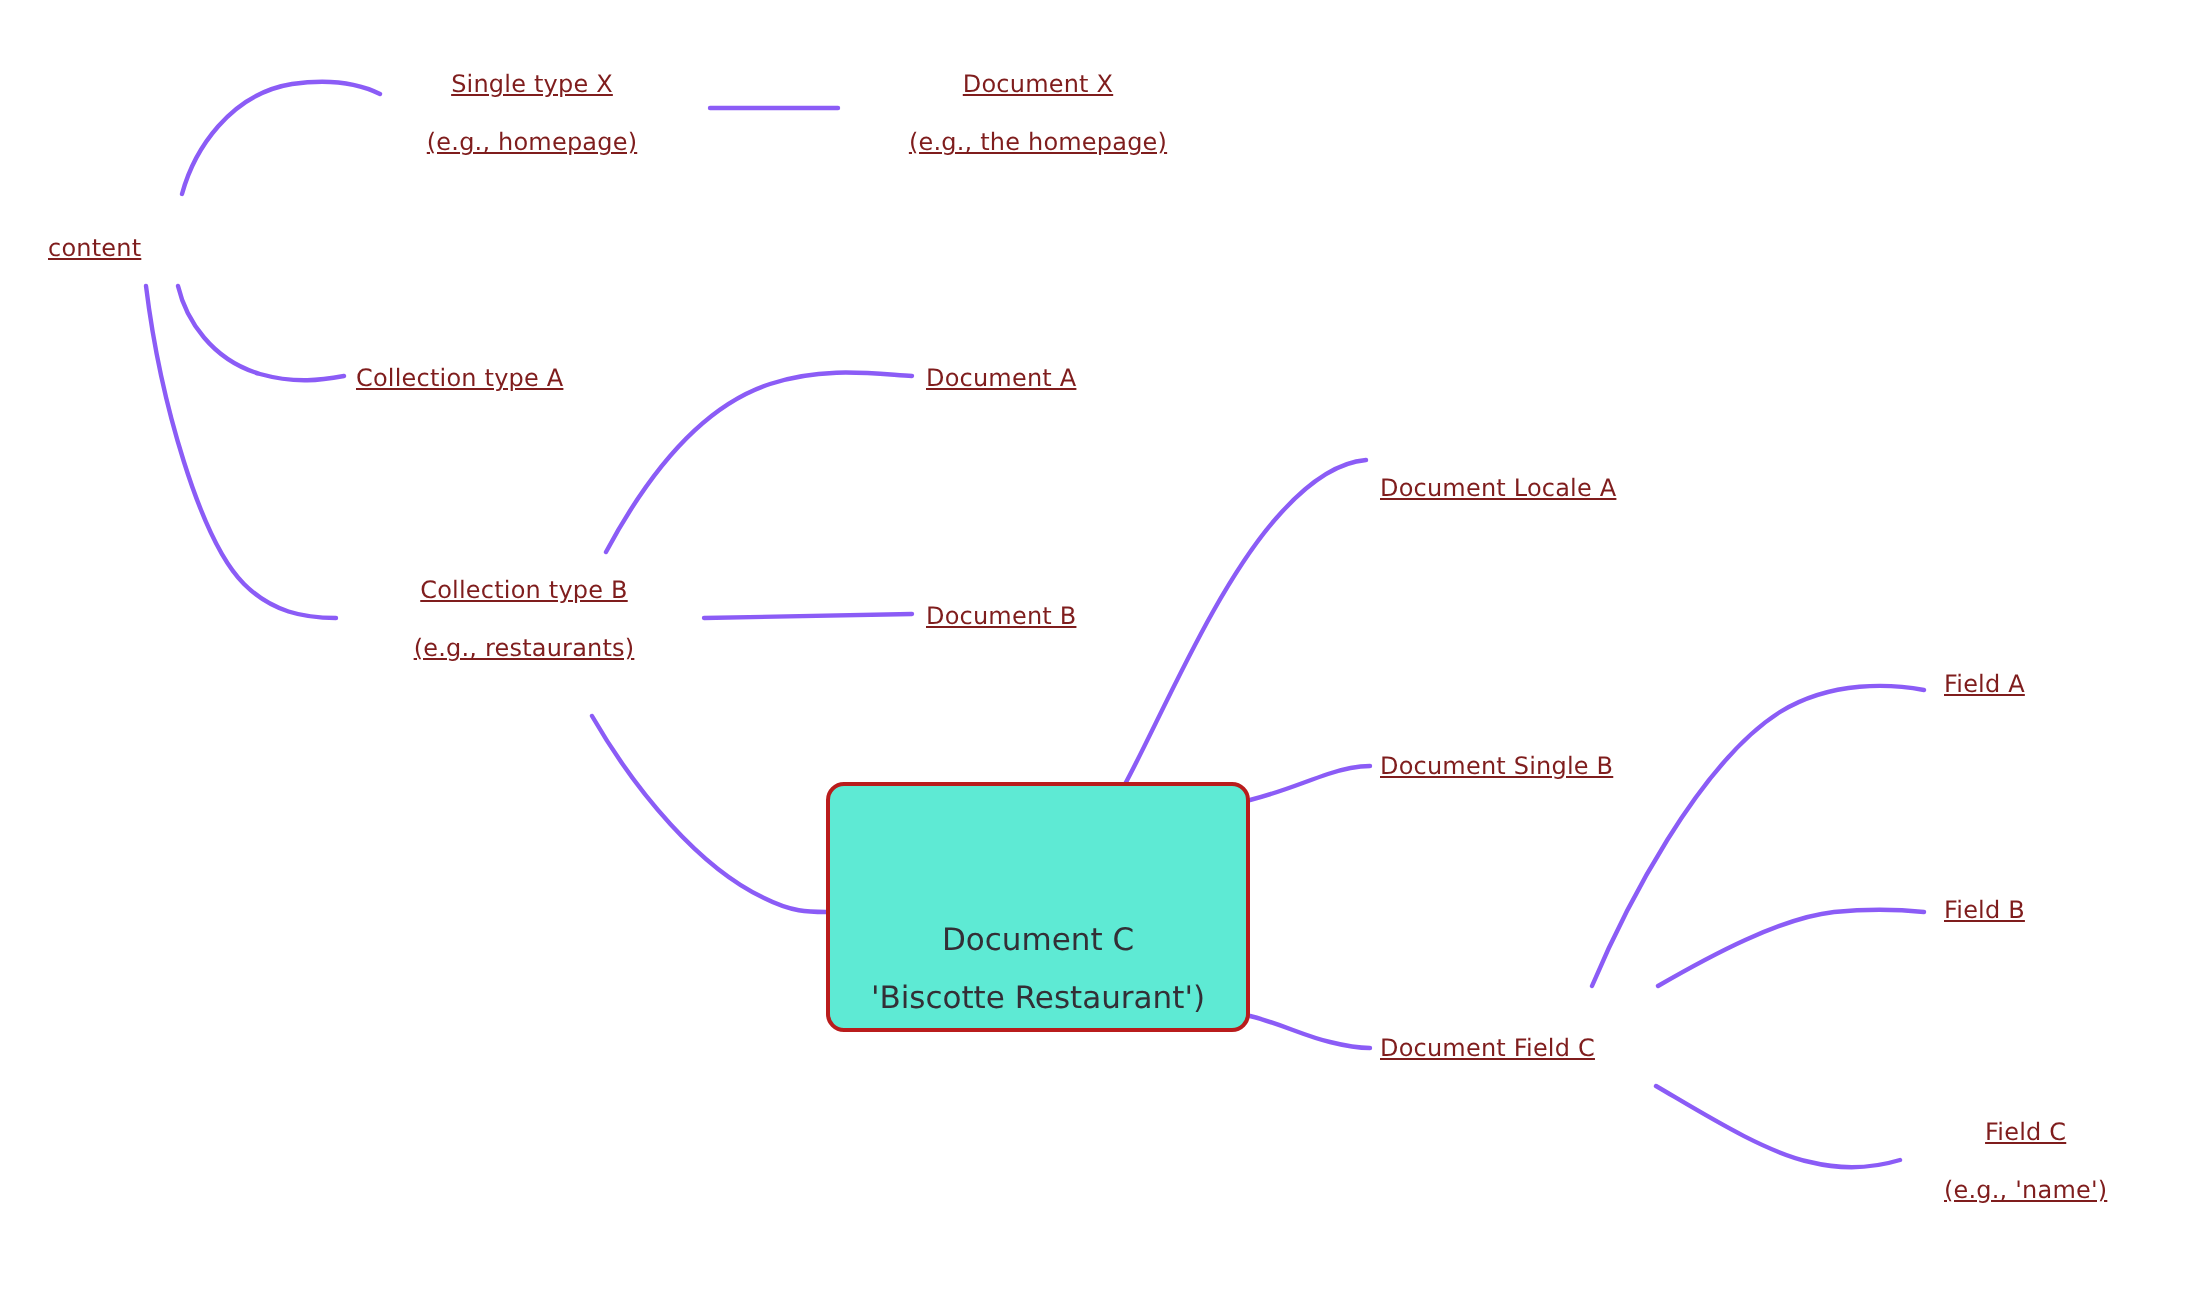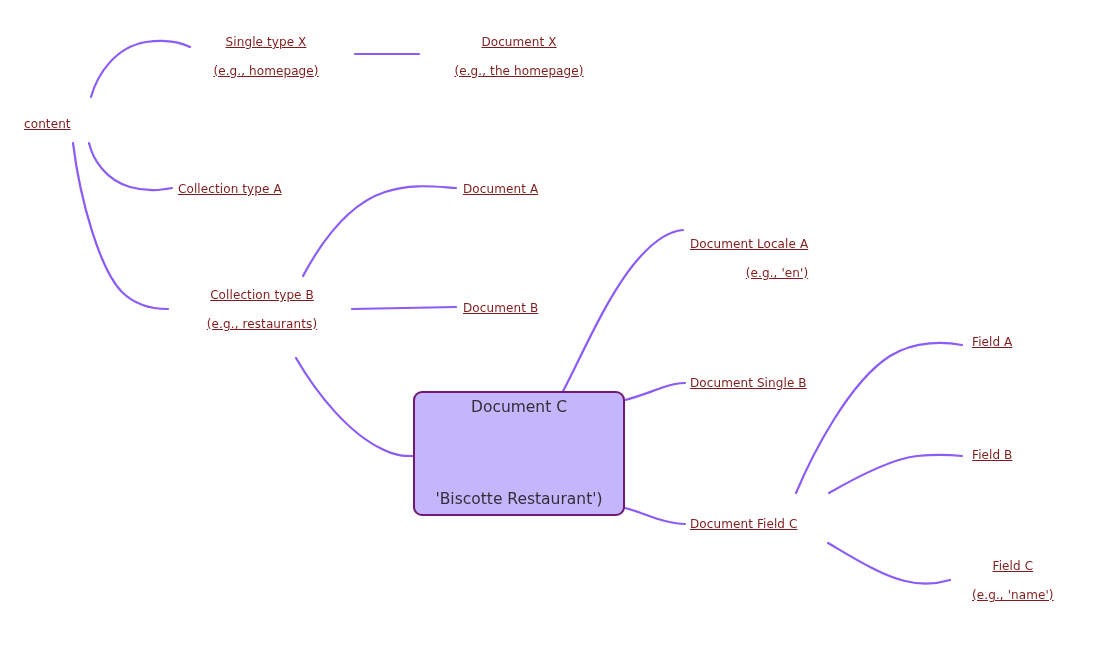--- a/index.html
+++ b/index.html
@@ -40,28 +40,28 @@
     display: block;
     text-align: right;
   }
   
   .anchor-left { text-align: left; }
   
   .anchor-center { text-align: center; transform: translateX(-50%); }
 
   .boxnode {
     position: absolute;
-    border: 2px solid #701a75;
+    border: 2px solid #b91c1c;
     border-radius: 9px;
-    background: #c4b5fd;
+    background: #5eead4;
     box-sizing: border-box;
     display: flex;
     flex-direction: column;
     align-items: center;
-    justify-content: space-between;
+    justify-content: flex-end;
     color: #332f36;
     font-size: 15.5px;
     line-height: 29px;
     white-space: nowrap;
   }
   .boxnode .line { display: block; text-align: center; }
 </style>
 </head>
 <body>
 
@@ -127,21 +127,20 @@
     <span class="line1">Document B</span>
   </div>
 
   <div class="boxnode" style="left:413px; top:391px; width:212px; height:125px;">
     <span class="line">Document C</span>
     <span class="line">'Biscotte Restaurant')</span>
   </div>
 
   <div class="node anchor-left" style="left:690px; top:210px; text-align:center;margin-top:20px;">
     <span class="line1">Document Locale A</span>
-    <span class="line2">(e.g., 'en')</span>
   </div>
 
   <div class="node anchor-left" style="left:690px; top:369px;">
     <span class="line1">Document Single B</span>
   </div>
 
   <div class="node anchor-left" style="left:690px; top:510px;">
     <span class="line1">Document Field C</span>
   </div>
 

